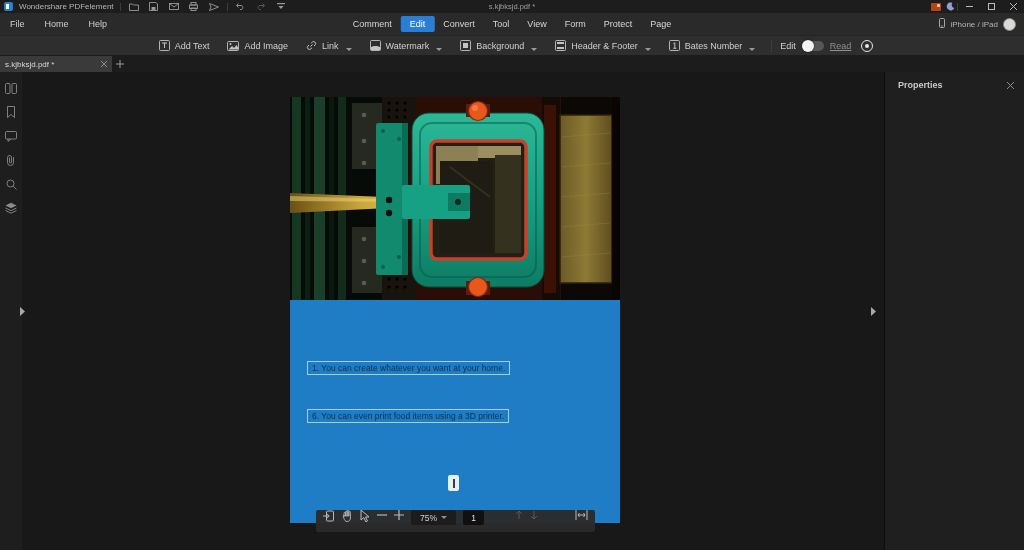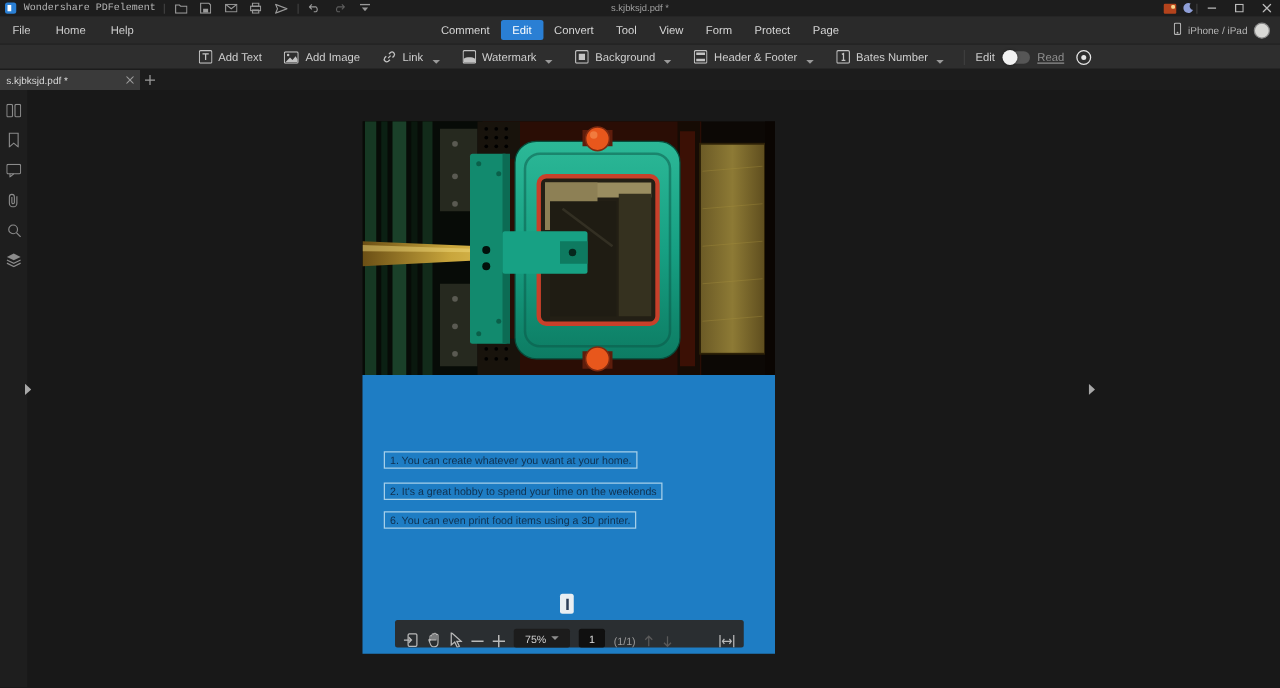--- a/index.html
+++ b/index.html
@@ -6,21 +6,21 @@
   html,body { width:1024px; height:550px; overflow:hidden; background:#181818;
               font-family:"Liberation Sans", sans-serif; -webkit-font-smoothing:antialiased; }
   .stage { position:relative; width:1024px; height:550px; background:#181818; }
 
   
   .titlebar { position:absolute; left:0; top:0; width:1024px; height:13px;
               background:#1d1d1d; display:flex; align-items:center; color:#b5b5b5; font-size:8px; }
   .tb-left { display:flex; align-items:center; gap:6px; padding-left:4px; }
   .logo { width:9px; height:9px; background:#2a7fd4; border-radius:2px; position:relative; flex:0 0 auto; }
   .logo::after { content:""; position:absolute; left:2px; top:2px; width:3px; height:5px; background:#fff; }
-  .appname { white-space:nowrap;font-family:Liberation Mono, monospace; }
+  .appname { white-space:nowrap; }
   .vsep { width:1px; height:8px; background:#3d3d3d; }
   .ibtn { width:14px; height:11px; display:flex; align-items:center; justify-content:center; color:#9a9a9a; }
   .ibtn svg { display:block; }
   .tb-center { position:absolute; left:50%; top:0; height:13px; transform:translateX(-50%);
                display:flex; align-items:center; color:#9f9f9f; font-size:7.5px; }
   .tb-right { position:absolute; right:0; top:0; height:13px; display:flex; align-items:center; }
   .winbtn { width:22px; height:13px; display:flex; align-items:center; justify-content:center; color:#bbb; }
   .promo { width:10px; height:8px; background:#b4431c; border-radius:1px; position:relative; }
   .promo::after { content:""; position:absolute; right:1px; top:1px; width:3px; height:3px; background:#f5d38a; border-radius:1px; }
 
@@ -82,22 +82,22 @@
                    display:flex; align-items:center; padding-left:7px; }
   .doc-title-text { font-family:"DejaVu Sans Mono", monospace; font-weight:bold; font-size:13px;
                     color:#0e2238; letter-spacing:.5px; white-space:nowrap; }
   .doc-item { position:absolute; left:17px; height:14px; border:1px solid #a5cfe9;
               display:flex; align-items:center; padding:0 4px; font-size:8.5px; color:#10304e; white-space:nowrap; }
   .cursor-badge { position:absolute; left:158px; top:175px; width:11px; height:16px; background:#e9eef2;
                   border-radius:2px; display:flex; align-items:center; justify-content:center; }
   .cursor-badge::after { content:""; width:2px; height:9px; background:#2c3e57; }
 
   
-  .statusbar { position:absolute; left:294px; top:424px; width:279px; height:22px;
-               background:rgba(43,43,43,.96); border-radius:2px; display:flex; align-items:flex-end;
+  .statusbar { position:absolute; left:294px; top:438px; width:279px; height:22px;
+               background:rgba(43,43,43,.96); border-radius:2px; display:flex; align-items:flex-start;
                padding:0 7px; gap:7px; color:#b9b9b9; }
   .sb-ic { display:flex; align-items:center; justify-content:center; color:#b9b9b9; }
   .zoombox { width:45px; height:15px; background:#1c1c1c; border-radius:2px; display:flex;
              align-items:center; justify-content:center; gap:4px; font-size:8.5px; color:#d0d0d0; }
   .zoom-caret { width:0; height:0; border-left:3px solid transparent; border-right:3px solid transparent;
                 border-top:3px solid #8f8f8f; }
   .pagebox { width:21px; height:15px; background:#101010; border-radius:2px; display:flex;
              align-items:center; justify-content:center; font-size:8.5px; color:#e0e0e0; }
   .pcount { font-size:8.5px; color:#9c9c9c;margin-top:43px; }
   .dim { color:#5a5a5a; }
@@ -448,23 +448,20 @@
               <circle cx="109" cy="42" r="2" fill="#0a5b46"></circle>
             <circle cx="93" cy="170" r="2" fill="#0a5b46"></circle>
               <circle cx="109" cy="160" r="2" fill="#0a5b46"></circle>
           </g>
         </svg>
 
         <div class="page-blue">
           <div class="doc-item" style="top:61px;">
             <span>1. You can create whatever you want at  your home.</span>
           </div>
-          <div class="doc-item" style="top:86px;">
-            <span>2. It's a great hobby to spend your time on the weekends</span>
-          </div>
           <div class="doc-item" style="top:109px;">
             <span>6. You can even print food items using a 3D printer.</span>
           </div>
           <div class="cursor-badge"></div>
         </div>
       </div>
 
       <span class="collapse" style="left:849px;">
         <svg width="5" height="9" viewBox="0 0 5 9">
             <path d="M0 0 5 4.5 0 9z" fill="currentColor"></path>
@@ -523,15 +520,25 @@
         </span>
       </div>
     </div>
 
     <span class="collapse" style="left:20px;">
       <svg width="5" height="9" viewBox="0 0 5 9">
           <path d="M0 0 5 4.5 0 9z" fill="currentColor"></path>
         </svg>
     </span>
 
+    <div class="props">
+      <div class="props-head">
+        <span class="props-title">Properties</span>
+        <span class="props-close">
+          <svg width="7" height="7" viewBox="0 0 7 7">
+              <path d="M0 0 7 7M7 0 0 7" stroke="currentColor" stroke-width=".9"></path>
+            </svg>
+        </span>
+      </div>
+    </div>
   </div>
 
 </div>
 
 </body></html>

